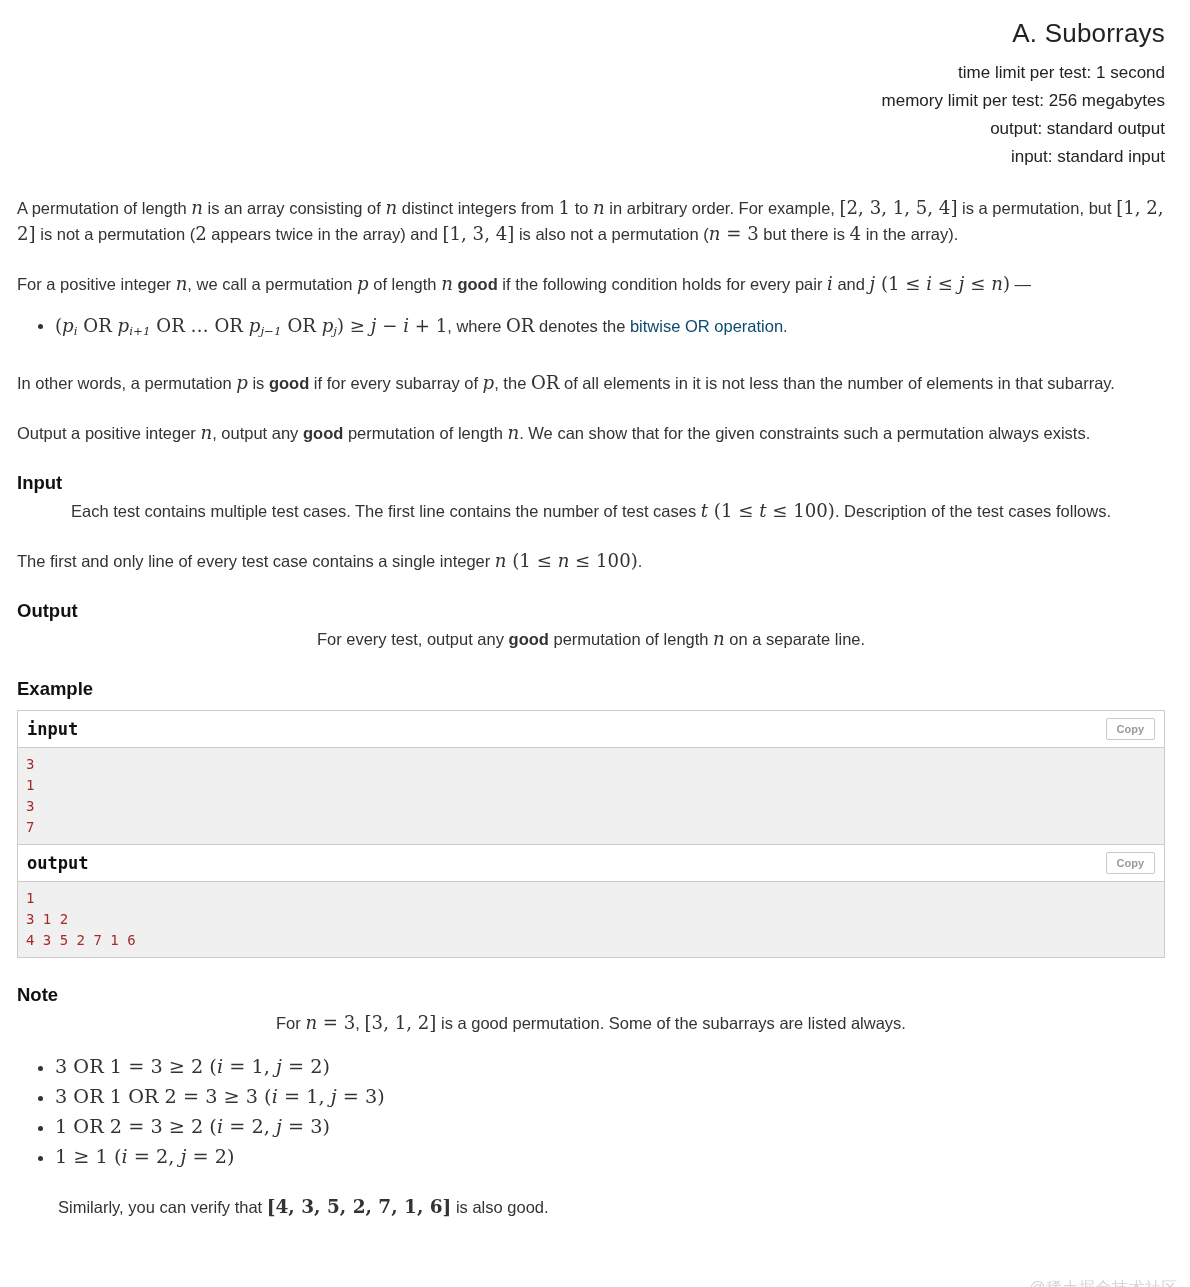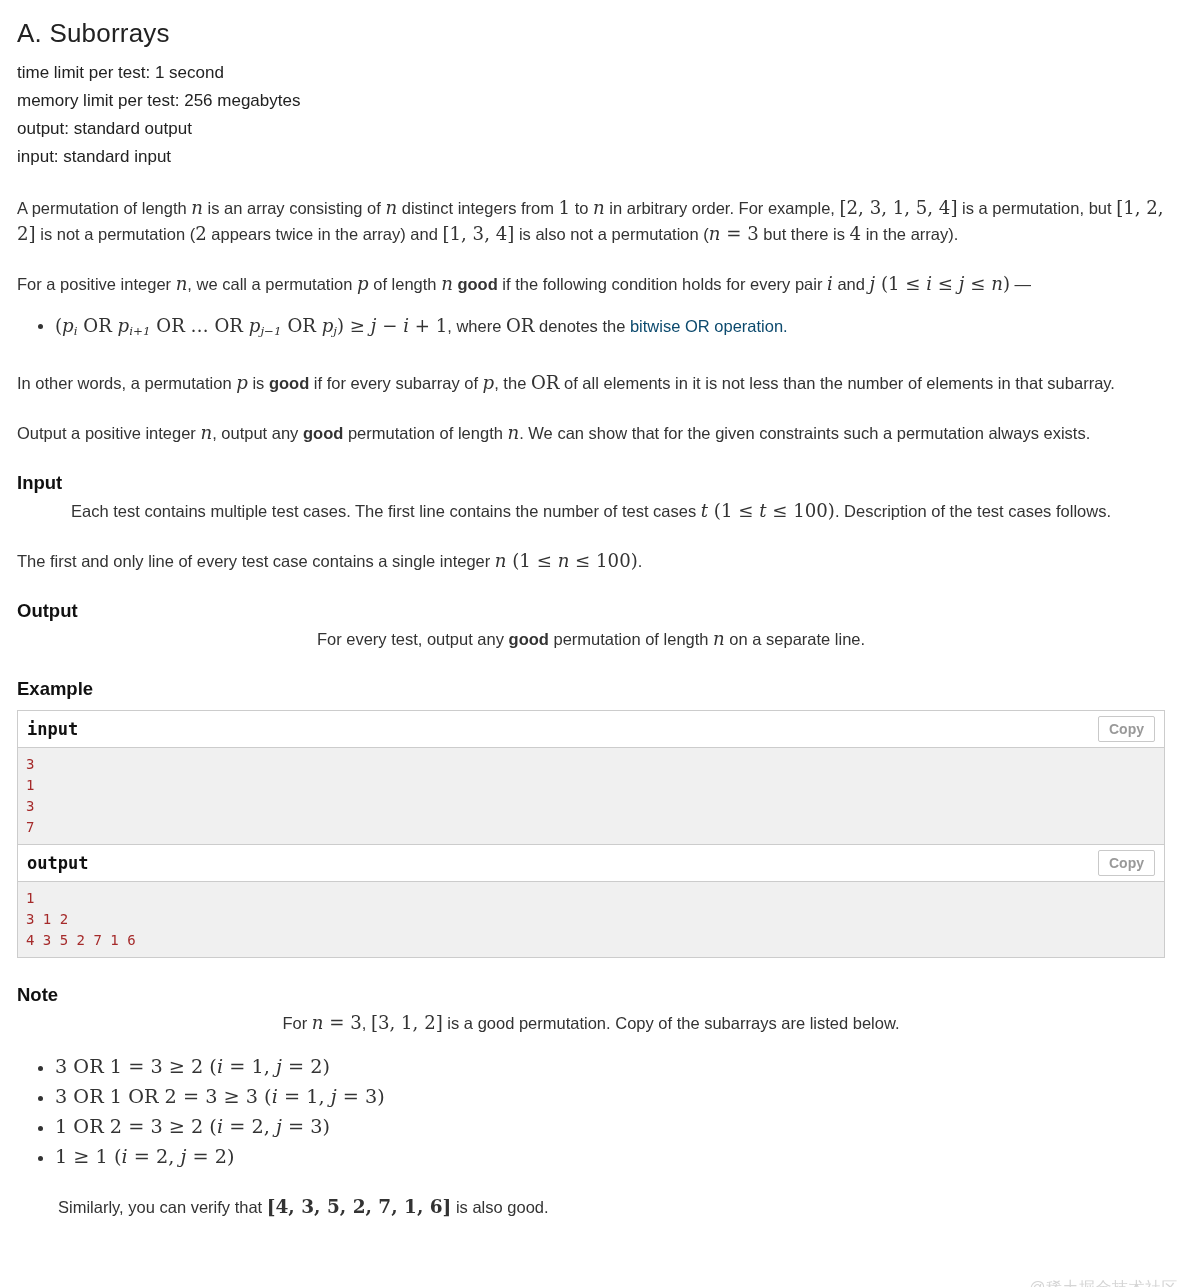--- a/index.html
+++ b/index.html
@@ -5,21 +5,21 @@
   * { box-sizing: border-box; }
   html, body { margin: 0; padding: 0; background: #fff; }
   body {
     width: 1190px; height: 1287px; position: relative; overflow: hidden;
     font-family: "Liberation Sans", "DejaVu Sans", sans-serif;
     color: #333; font-size: 16.5px;
   }
   .page { padding: 0 25px 0 17px; position: relative; height: 100%; }
 
   
-  .header { text-align: left; }
+  .header { text-align: right; }
   .header h1 {
     font-size: 26px; font-weight: 400; color: #222;
     margin: 18px 0 10px; letter-spacing: .2px;
   }
   .meta { font-size: 17px; color: #222; line-height: 28px; }
 
   
   p { margin: 24px 0 0; line-height: 26px; }
   h3 { font-size: 18.5px; color: #111; margin: 26px 0 4px; font-weight: 700; }
   h3 + p { margin-top: 4px; text-align: center; }
@@ -41,21 +41,21 @@
   .sample-tests { border: 1px solid #ccc; margin-top: 10px; }
   .sample-header {
     display: flex; justify-content: space-between; align-items: center;
     background: #fff; border-bottom: 1px solid #ccc; padding: 5px 9px 5px 9px; height: 37px;
   }
   .sample-title {
     font-family: "DejaVu Sans Mono", "Liberation Mono", monospace;
     font-weight: 700; font-size: 17px; color: #111;
   }
   .copy-btn {
-    font-size: 14px; font-weight: 700; color: #999;
+    font-size: 11px; font-weight: 700; color: #999;
     border: 1px solid #c9c9c9; border-radius: 2px; background: #fff;
     padding: 4px 10px; cursor: pointer; font-family: "Liberation Sans", sans-serif;
   }
   .sample-body {
     background: #f0f0f0; border-bottom: 1px solid #ccc; padding: 6px 8px;
     font-family: "DejaVu Sans Mono", "Liberation Mono", monospace;
     font-size: 14px; line-height: 21px; color: #a52a2a;
   }
   .sample-body:last-child { border-bottom: none; }
   .sample-line { white-space: pre; }
@@ -125,21 +125,21 @@
       </div>
       <div class="sample-body">
         <div class="sample-line">1</div>
         <div class="sample-line">3 1 2</div>
         <div class="sample-line">4 3 5 2 7 1 6</div>
       </div>
 
     </div>
 
     <h3>Note</h3>
-    <p><span class="seg-p">For </span><span class="seg-mi">n</span><span class="seg-m"> = 3</span><span class="seg-p">, </span><span class="seg-m">[3, 1, 2]</span><span class="seg-p"> is a good permutation. Copy of the subarrays are listed below.</span></p>
+    <p><span class="seg-p">For </span><span class="seg-mi">n</span><span class="seg-m"> = 3</span><span class="seg-p">, </span><span class="seg-m">[3, 1, 2]</span><span class="seg-p"> is a good permutation. Some of the subarrays are listed always.</span></p>
 
     <ul class="note-list">
       <li><span class="seg-m">3 OR 1 = 3 ≥ 2 (</span><span class="seg-mi">i</span><span class="seg-m"> = 1, </span><span class="seg-mi">j</span><span class="seg-m"> = 2)</span></li>
       <li><span class="seg-m">3 OR 1 OR 2 = 3 ≥ 3 (</span><span class="seg-mi">i</span><span class="seg-m"> = 1, </span><span class="seg-mi">j</span><span class="seg-m"> = 3)</span></li>
       <li><span class="seg-m">1 OR 2 = 3 ≥ 2 (</span><span class="seg-mi">i</span><span class="seg-m"> = 2, </span><span class="seg-mi">j</span><span class="seg-m"> = 3)</span></li>
       <li><span class="seg-m">1 ≥ 1 (</span><span class="seg-mi">i</span><span class="seg-m"> = 2, </span><span class="seg-mi">j</span><span class="seg-m"> = 2)</span></li>
     </ul>
 
     <p class="final-line"><span class="seg-p">Similarly, you can verify that </span><span class="seg-mb">[4, 3, 5, 2, 7, 1, 6]</span><span class="seg-p"> is also good.</span></p>
 

